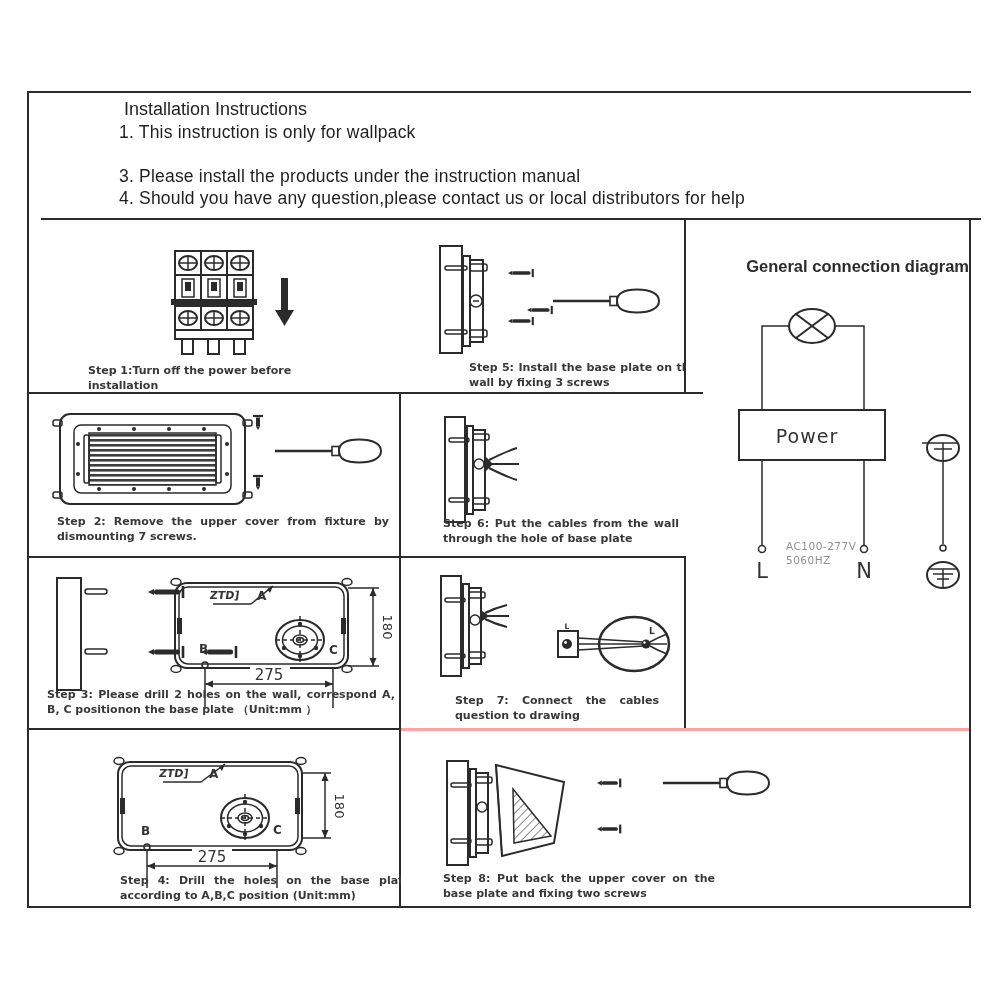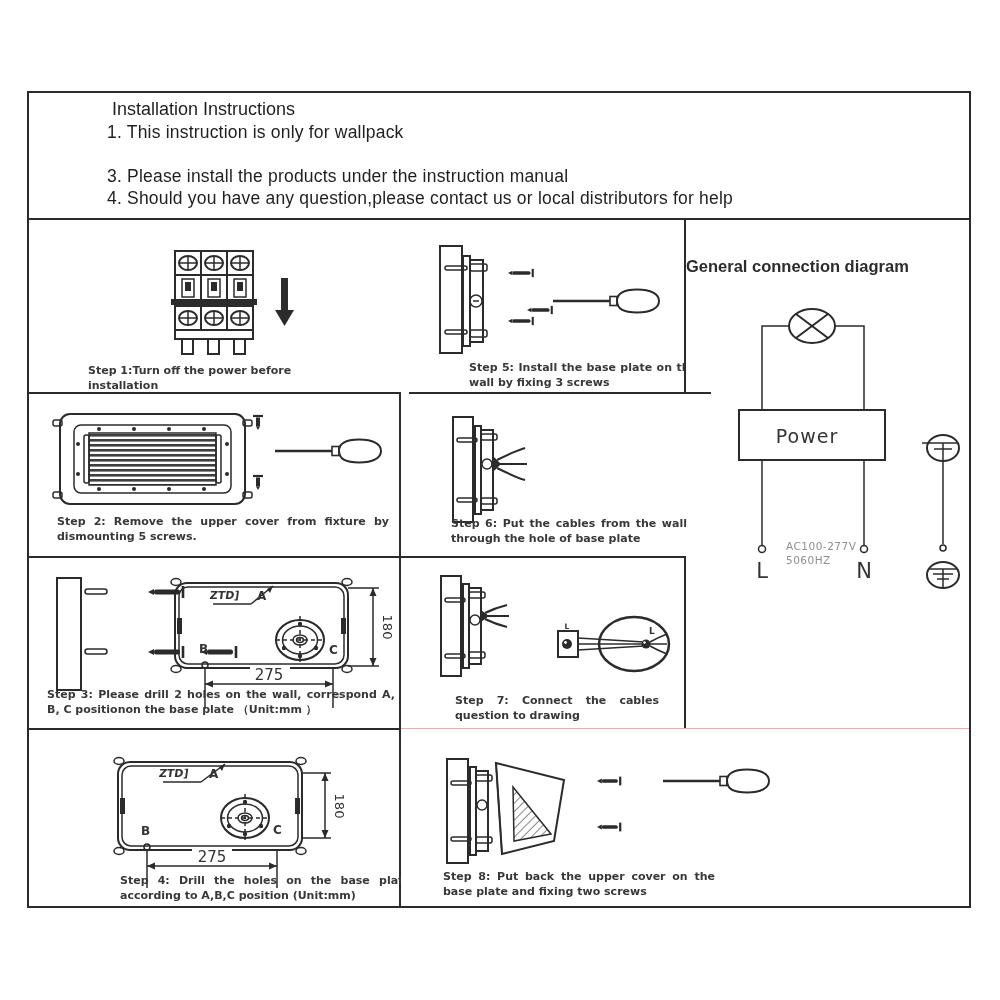--- a/index.html
+++ b/index.html
@@ -3,35 +3,35 @@
 <meta charset="utf-8">
 <style>
   html,body{margin:0;padding:0;background:#fff;}
   body{width:1000px;height:1000px;position:relative;font-family:"Liberation Sans",sans-serif;color:#222;}
   .frame{position:absolute;left:27px;top:91px;width:944px;height:817px;border:2px solid #2b2b2b;box-sizing:border-box;}
   .cell{position:absolute;box-sizing:border-box;background:#fff;}
   .caption{position:absolute;font-family:"DejaVu Sans",sans-serif;font-weight:bold;font-size:11px;line-height:1.32;color:#383838;}
   .just{text-align:justify;}
   .hdr-title{position:absolute;left:83px;top:6px;font-size:18px;color:#1f1f1f;}
   .hdr-line{position:absolute;left:78px;font-size:17.5px;color:#1f1f1f;letter-spacing:0.2px;}
-  .diag-title{position:absolute;left:0;top:37px;width:100%;text-align:left;font-size:16.5px;font-weight:600;color:#2c2c2c;}
+  .diag-title{position:absolute;left:0;top:37px;width:100%;text-align:right;font-size:16.5px;font-weight:600;color:#2c2c2c;}
   svg{position:absolute;left:0;top:0;}
   .ln{stroke:#2b2b2b;stroke-width:2;fill:none;}
   .ln15{stroke:#2b2b2b;stroke-width:1.5;fill:none;}
   .fl{fill:#2b2b2b;stroke:none;}
   .txt{font-family:"DejaVu Sans",sans-serif;fill:#333;font-weight:bold;}
   .dimtxt{font-family:"DejaVu Sans",sans-serif;fill:#333;}
   .mut{font-family:"DejaVu Sans",sans-serif;fill:#8f8f8f;}
 </style>
 </head>
 <body>
 
 <div class="frame">
 
-  <div class="cell" style="left:0;top:0;width:940px;height:127px;border-bottom:2px solid #2b2b2b;">
+  <div class="cell" style="left:12px;top:0;width:940px;height:127px;border-bottom:2px solid #2b2b2b;">
     <div class="hdr-title">Installation Instructions</div>
     <div class="hdr-line" style="top:29px;">1. This instruction is only for wallpack</div>
     <div class="hdr-line" style="top:73px;">3. Please install the products under the instruction manual</div>
     <div class="hdr-line" style="top:95px;">4. Should you have any question,please contact us or local distributors for help</div>
   </div>
 
   <div class="cell" style="left:0;top:127px;width:372px;height:172px;border-right:2px solid #2b2b2b;margin-left:20px;">
     <svg width="372" height="172" viewBox="0 0 372 172">
       <g>
         <rect class="ln" x="126" y="31" width="78" height="24"></rect>
@@ -206,24 +206,24 @@
           <line x1="-5" y1="0" x2="5" y2="0" stroke="#2b2b2b" stroke-width="2.2"></line>
           <rect class="fl" x="-2" y="1.5" width="4" height="9"></rect>
           <path class="fl" d="M-2,10.5 L2,10.5 L0,14 Z"></path>
         </g>
       <g transform="translate(246,57)">
         <line x1="0" y1="0" x2="57" y2="0" stroke="#2b2b2b" stroke-width="2.6"></line>
         <rect x="57" y="-4.5" width="7" height="9" fill="#fff" stroke="#2b2b2b" stroke-width="1.6"></rect>
         <path d="M64,0 C64,-8.5 73,-11.5 84,-11.5 C98,-11.5 106,-7 106,0 C106,7 98,11.5 84,11.5 C73,11.5 64,8.5 64,0 Z" fill="#fff" stroke="#2b2b2b" stroke-width="2"></path>
       </g>
     </svg>
-    <div class="caption just" style="left:28px;top:121px;width:332px;">Step 2: Remove the upper cover from fixture by dismounting 5 screws.</div>
-  </div>
-
-  <div class="cell" style="left:380px;top:299px;width:302px;height:164px;border-top:2px solid #2b2b2b;">
+    <div class="caption just" style="left:28px;top:121px;width:332px;">Step 2: Remove the upper cover from fixture by dismounting 7 screws.</div>
+  </div>
+
+  <div class="cell" style="left:372px;top:299px;width:302px;height:164px;border-top:2px solid #2b2b2b;">
     <svg width="283" height="164" viewBox="0 0 283 164">
       <g>
           <rect class="ln" x="44" y="23" width="20" height="105"></rect>
         </g>
       <g>
         <rect class="ln15" x="48" y="44" width="20" height="4" rx="2"></rect>
           <rect class="ln15" x="48" y="104" width="20" height="4" rx="2"></rect>
         <rect class="ln" x="66" y="32" width="6" height="88"></rect>
         <rect class="ln" x="72" y="36" width="12" height="80"></rect>
         <rect class="ln15" x="72" y="40" width="16" height="6" rx="2"></rect>
@@ -401,21 +401,21 @@
         <line class="ln15" x1="273" y1="108" x2="302" y2="108"></line>
         <line class="ln15" x1="296" y1="43" x2="296" y2="108"></line>
         <polygon class="fl" points="296,43 292.5,51 299.5,51"></polygon>
         <polygon class="fl" points="296,108 292.5,100 299.5,100"></polygon>
         <text class="dimtxt" font-size="13" text-anchor="middle" transform="translate(306,76) rotate(90)">180</text>
       </g>
     </svg>
     <div class="caption just" style="left:58px;top:144px;width:295px;margin-left:33px;">Step 4: Drill the holes on the base plate, according to A,B,C position (Unit:mm)</div>
   </div>
 
-  <div class="cell" style="left:372px;top:635px;width:568px;height:178px;border-top:1px solid #fca5a5;">
+  <div class="cell" style="left:372px;top:635px;width:568px;height:178px;border-top:3px solid #fca5a5;">
     <svg width="568" height="178" viewBox="0 0 568 178">
       <defs>
         <pattern id="hatch8" width="6" height="6" patternUnits="userSpaceOnUse" patternTransform="rotate(45)">
           <rect width="6" height="6" fill="#fff"></rect>
             <line x1="0" y1="0" x2="0" y2="6" stroke="#555" stroke-width="1.4"></line>
         </pattern>
       </defs>
       <g>
           <rect class="ln" x="46" y="30" width="21" height="104"></rect>
         </g>

